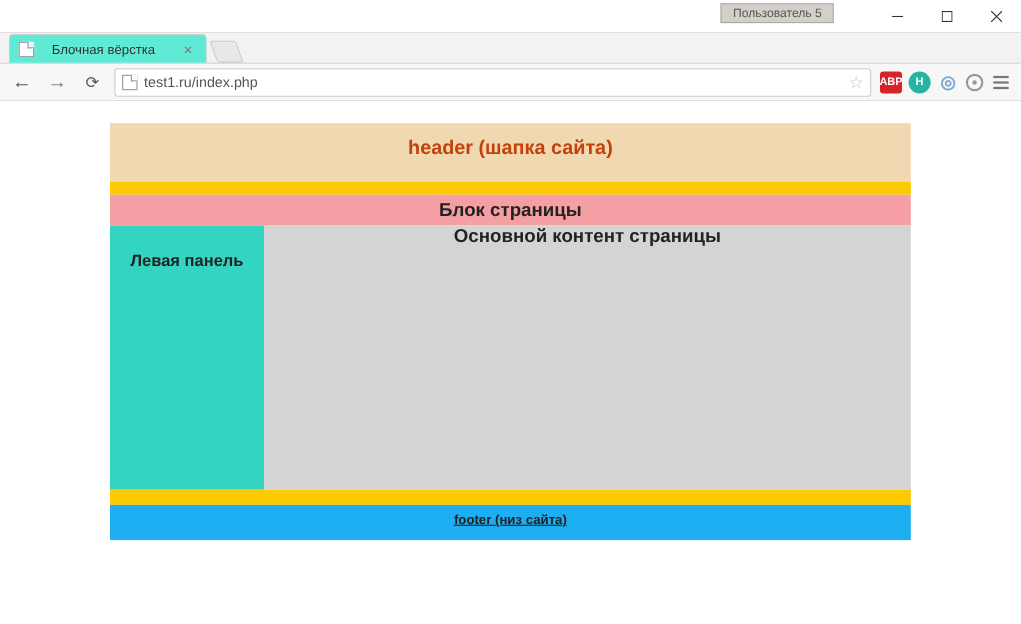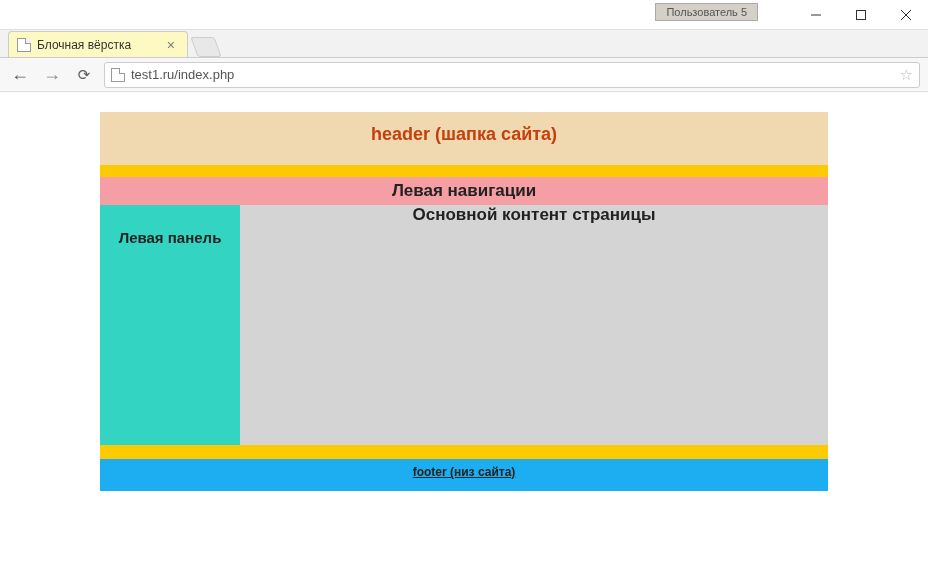--- a/index.html
+++ b/index.html
@@ -5,21 +5,21 @@
     * { margin: 0; padding: 0; box-sizing: border-box; font-family: Arial, sans-serif; }
     body { width: 928px; height: 567px; background: #fff; overflow: hidden; }
 
     
     .window-titlebar { height: 30px; background: #fff; display: flex; align-items: center; justify-content: flex-end; border-bottom: 1px solid #e0e0e0; position: relative; }
     .user-badge { position: absolute; right: 170px; top: 3px; background: #d4d0c8; color: #555; font-size: 11px; padding: 2px 10px; border: 1px solid #aaa; }
     .win-controls { display: flex; height: 100%; }
     .win-btn { width: 45px; display: flex; align-items: center; justify-content: center; cursor: pointer; font-size: 14px; color: #333; }
 
     .tabstrip { height: 28px; background: #f2f2f2; display: flex; align-items: flex-end; padding-left: 8px; border-bottom: 1px solid #ccc; }
-    .tab { background: #fef9c3; height: 26px; min-width: 180px; display: flex; align-items: center; padding: 0 8px; border: 1px solid #ccc; border-bottom: none; border-radius: 4px 4px 0 0; gap: 6px; font-size: 12px; color: #333; }
+    .tab { background: #5eead4; height: 26px; min-width: 180px; display: flex; align-items: center; padding: 0 8px; border: 1px solid #ccc; border-bottom: none; border-radius: 4px 4px 0 0; gap: 16px; font-size: 12px; color: #333; }
     .tab .page-icon { width: 14px; height: 14px; border: 1px solid #999; background: #fff; position: relative; }
     .tab .page-icon::after { content: ""; position: absolute; top: -1px; right: -1px; width: 5px; height: 5px; background: #f2f2f2; border-left: 1px solid #999; border-bottom: 1px solid #999; }
     .tab-close { margin-left: auto; color: #777; font-size: 14px; cursor: pointer; padding: 0 4px; }
     .newtab { width: 24px; height: 20px; margin-left: 6px; background: #e8e8e8; border: 1px solid #ccc; border-radius: 3px; transform: skewX(20deg); cursor: pointer; }
 
     .toolbar { height: 34px; background: #f7f7f7; display: flex; align-items: center; padding: 0 8px; gap: 8px; border-bottom: 1px solid #ddd; }
     .nav-arrow { width: 24px; height: 24px; display: flex; align-items: center; justify-content: center; color: #888; font-size: 18px; cursor: pointer; border-radius: 3px; }
     .nav-arrow.enabled { color: #5a5a5a; }
     .reload { width: 24px; height: 24px; display: flex; align-items: center; justify-content: center; color: #5a5a5a; font-size: 15px; cursor: pointer; }
     .addr-bar { flex: 1; height: 26px; border: 1px solid #ccc; border-radius: 3px; background: #fff; display: flex; align-items: center; padding: 0 6px; gap: 6px; font-size: 13px; color: #555; }
@@ -84,27 +84,38 @@
 
 <div class="toolbar">
   <div class="nav-arrow enabled">←</div>
   <div class="nav-arrow">→</div>
   <div class="reload">⟳</div>
   <div class="addr-bar">
     <span class="page-icon"></span>
     <span>test1.ru/index.php</span>
     <span class="star">☆</span>
   </div>
+  <div class="ext-icons">
+    <div class="ext abp">ABP</div>
+    <div class="ext h">H</div>
+    <div class="ext swirl">◎</div>
+    <div class="ext circle"></div>
+    <div class="menu-icon">
+        <span></span>
+        <span></span>
+        <span></span>
+      </div>
+  </div>
 </div>
 
 <div class="viewport">
   <div class="layout">
     <div class="hdr">header (шапка сайта)</div>
     <div class="gap1"></div>
-    <div class="nav">Левая навигации</div>
+    <div class="nav">Блок страницы</div>
     <div class="mid">
       <div class="left">Левая панель</div>
       <div class="main">Основной контент страницы</div>
     </div>
     <div class="gap2"></div>
     <div class="ftr">footer (низ сайта)</div>
   </div>
 </div>
 
 </body></html>

